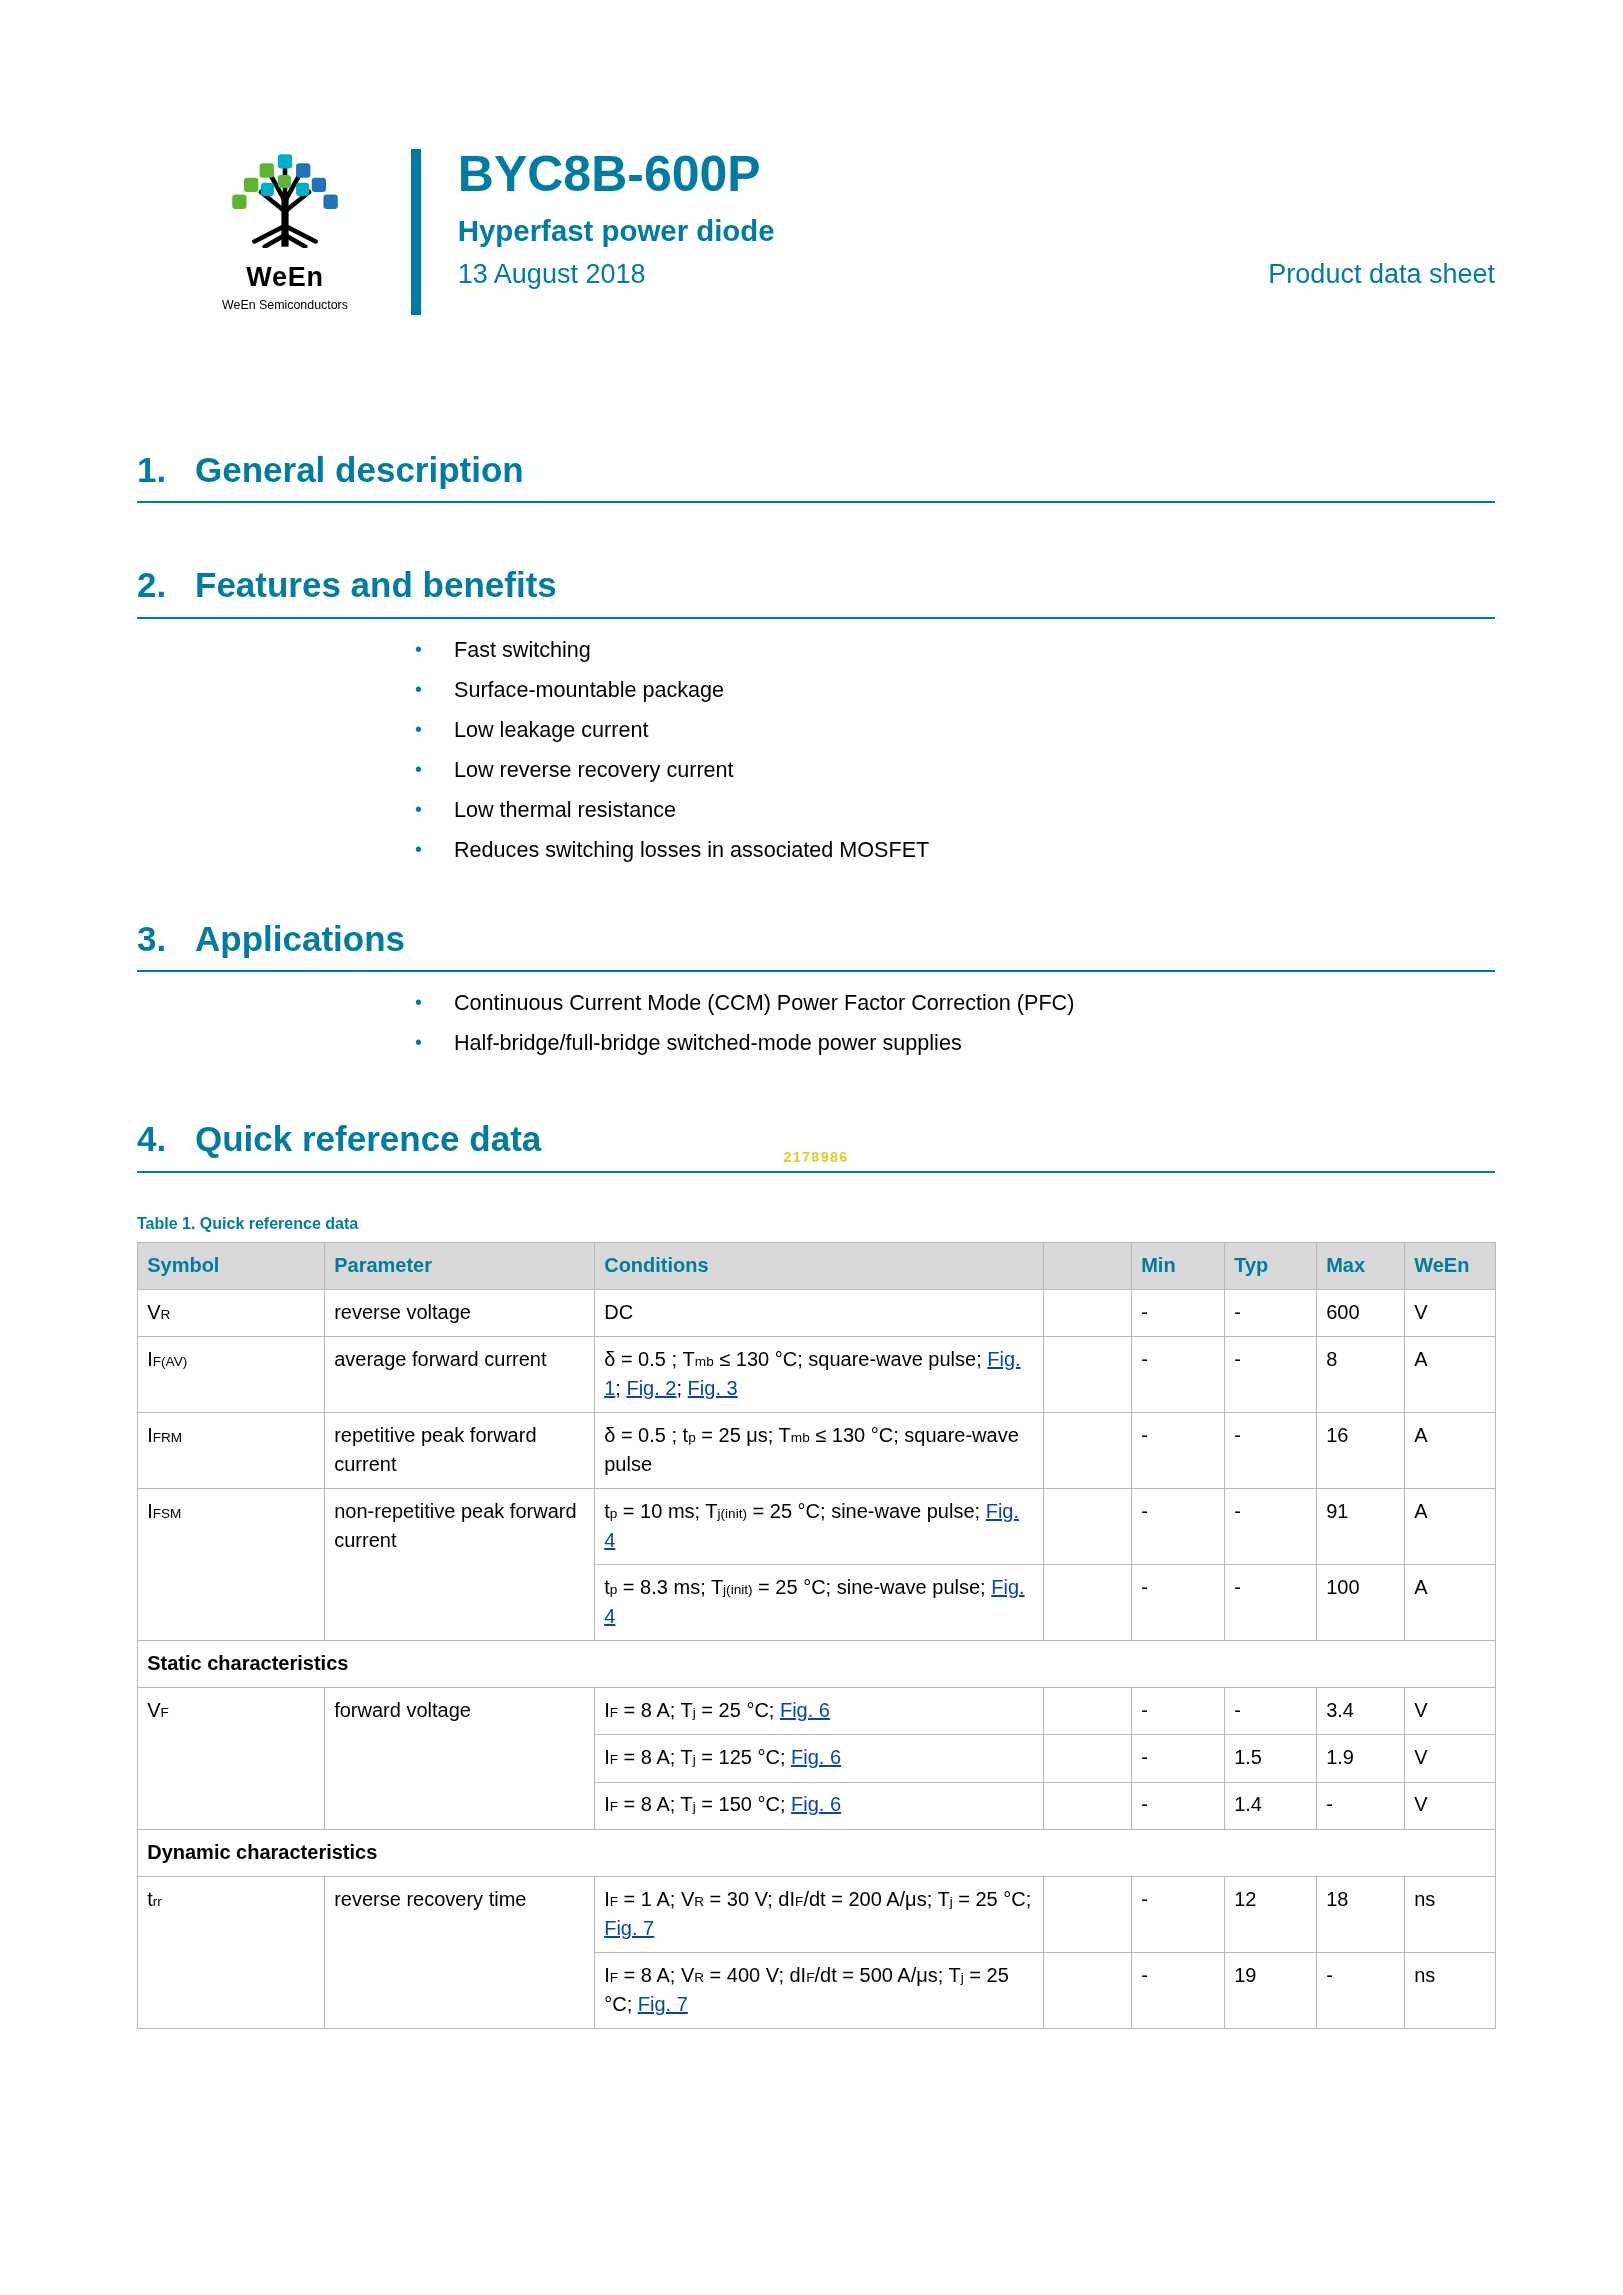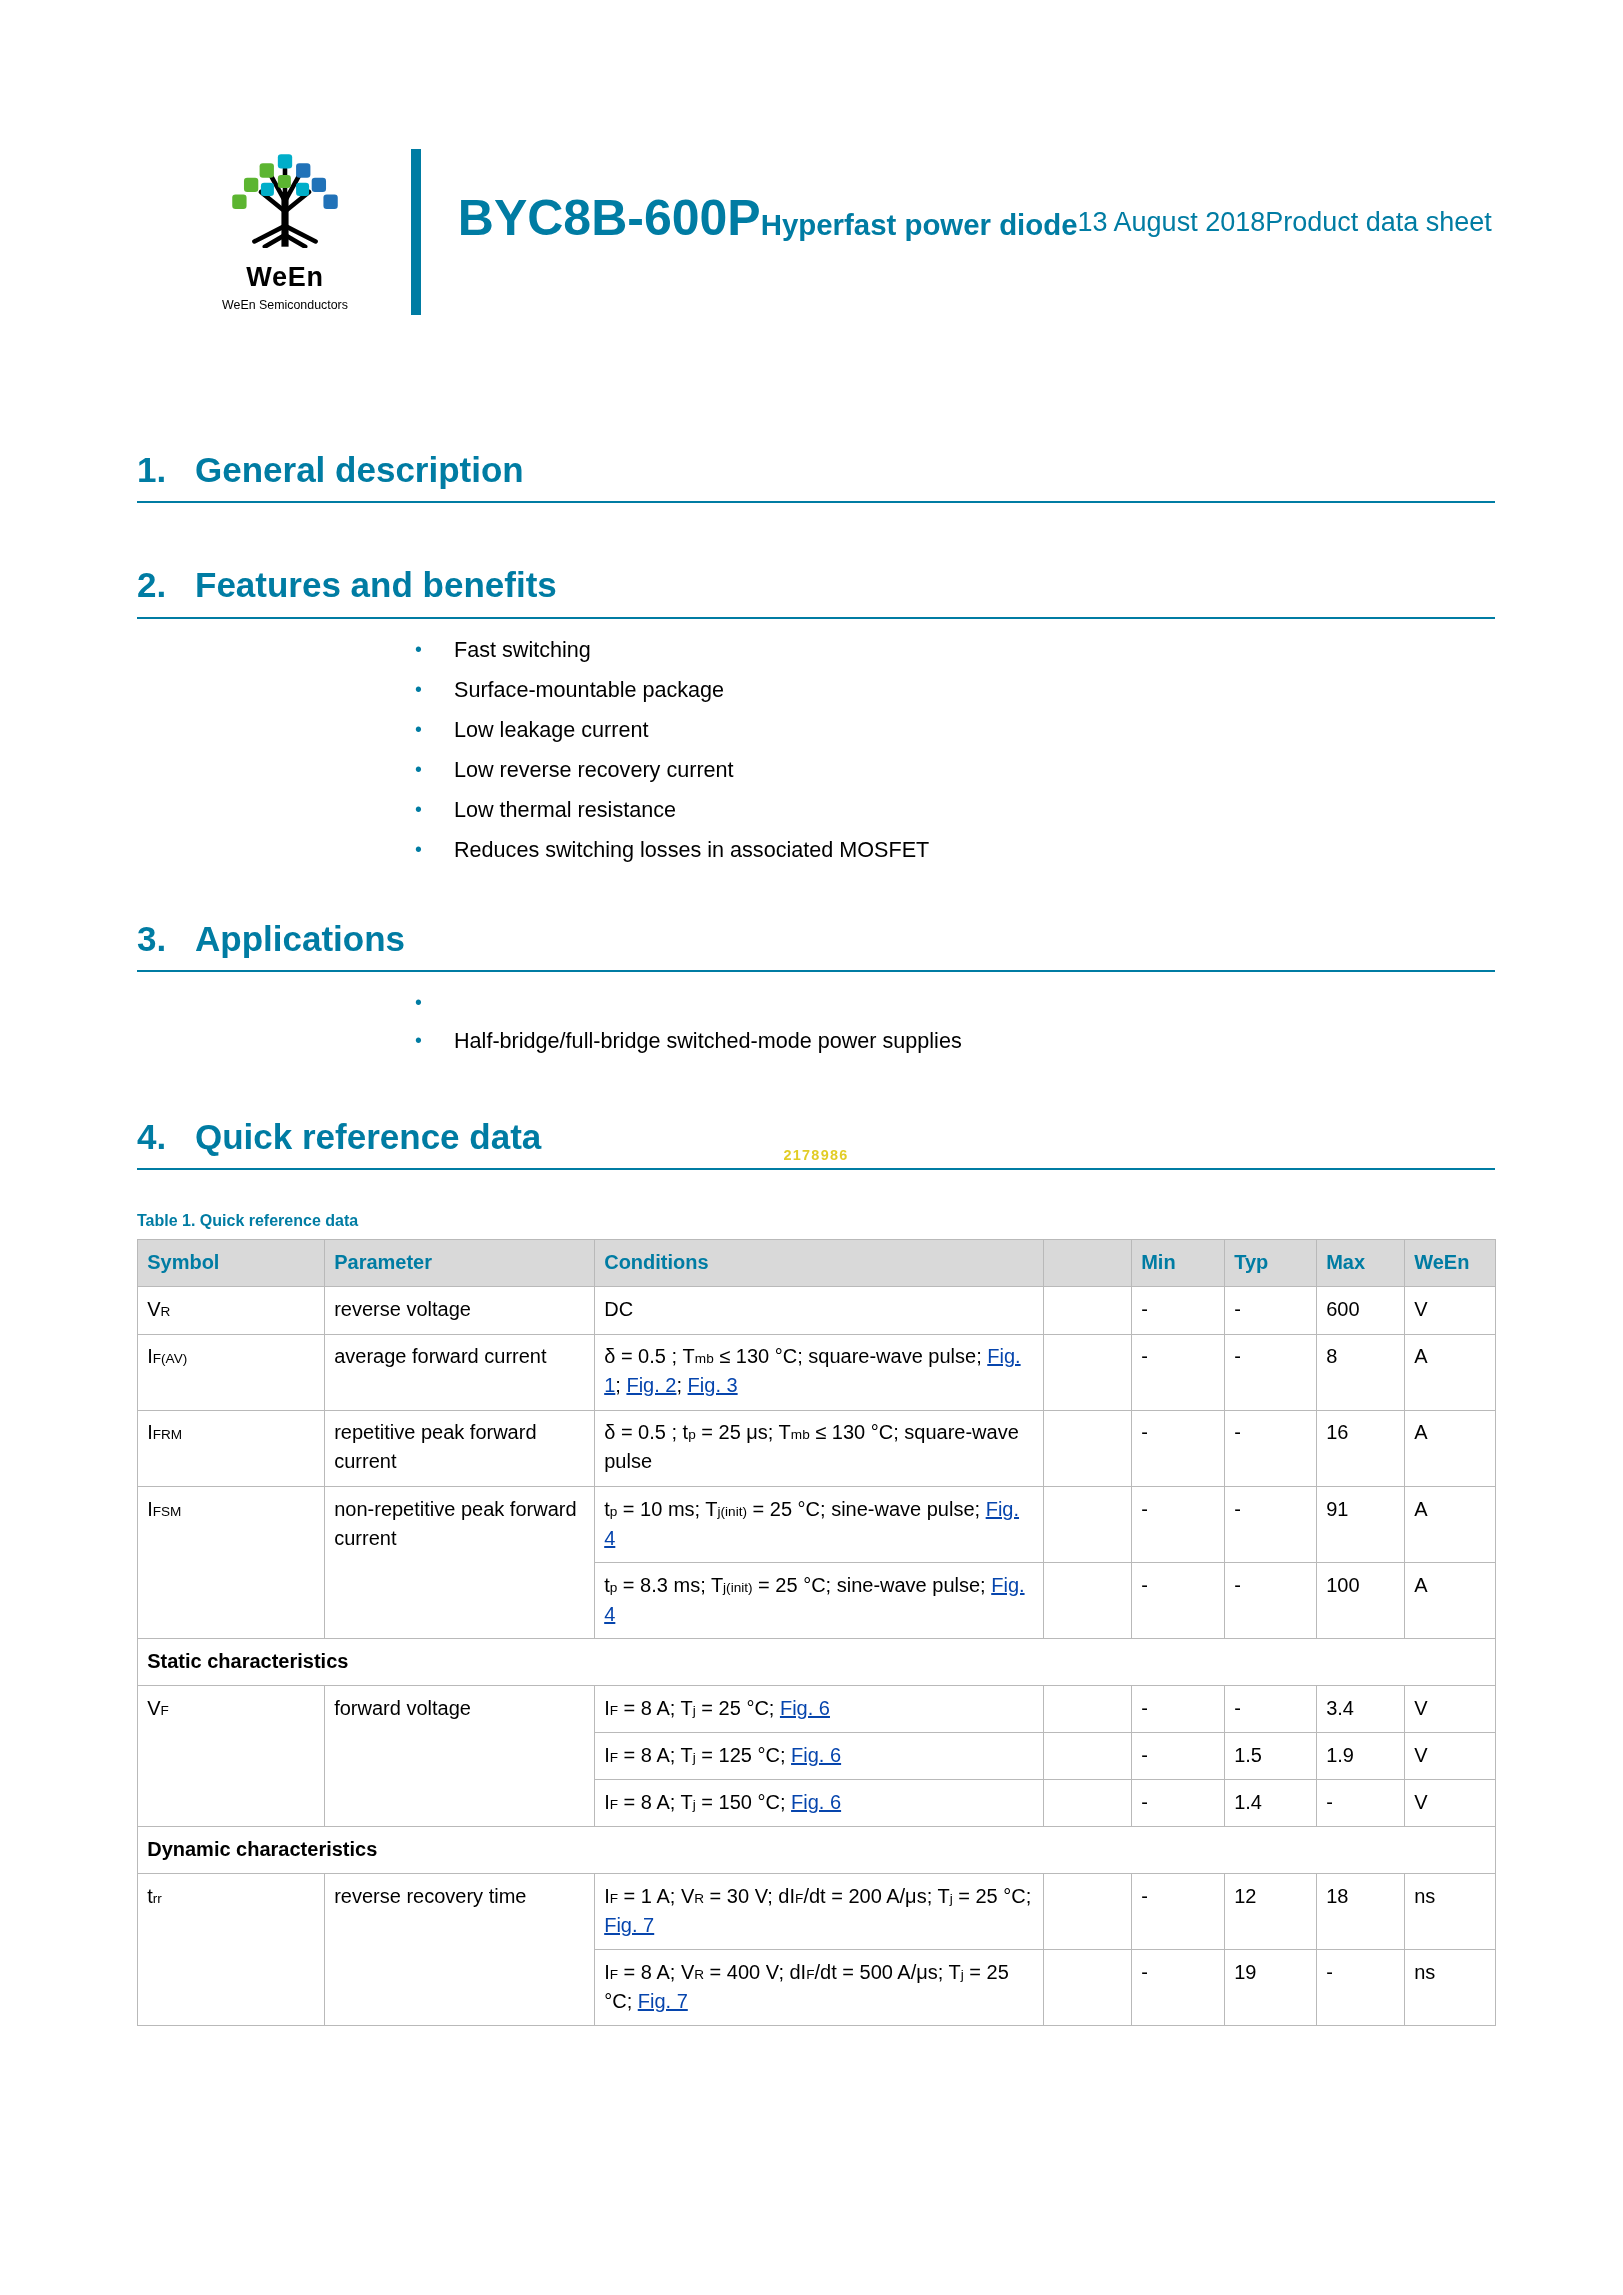--- a/index.html
+++ b/index.html
@@ -17,21 +17,21 @@
     width:1623px;height:2295px;position:relative;overflow:hidden;
     padding:149px 128px 0 137px;background:#fff;
   }
 
   
   .header{display:flex;align-items:flex-start;}
   .logo-block{margin-left:72px;width:152px;text-align:center;flex:none;}
   .logo-brand{font-weight:bold;font-size:27px;margin-top:12px;letter-spacing:0.7px;}
   .logo-sub{font-size:12.4px;margin-top:5.2px;}
   .accent-bar{width:9.8px;height:166px;background:var(--accent);margin-left:50px;flex:none;}
-  .title-block{flex:1;margin-left:37px;display:flex;flex-direction:row;margin-top:44px;}
+  .title-block{flex:1;margin-left:37px;display:flex;flex-direction:column;}
   .doc-title{color:var(--accent);font-size:50px;font-weight:bold;line-height:1;margin:0;}
   .doc-subtitle{color:var(--accent);font-size:29.4px;font-weight:bold;margin-top:17px;line-height:1;}
   .doc-meta{display:flex;justify-content:space-between;margin-top:15.7px;
             font-size:27px;font-weight:normal;color:var(--accent);line-height:1;}
 
   
   .section-head{border-bottom:2px solid var(--accent);padding-bottom:11.8px;position:relative;}
   .section-title{color:var(--accent);font-size:35px;font-weight:bold;display:flex;line-height:1.1;}
   .sec-num{min-width:58px;flex:none;}
   .body-text{font-size:21.6px;margin:21px 0 0 278px;line-height:1.4;}
@@ -146,20 +146,21 @@
 
   <div class="section-head" id="sec-applications">
     <div class="section-title">
       <span class="sec-num">3.</span>
       <span>Applications</span>
     </div>
   </div>
   <ul class="bullets">
     <li>
         <span class="bullet-dot">•</span>
+        <span>Continuous Current Mode (CCM) Power Factor Correction (PFC)</span>
       </li>
     <li>
         <span class="bullet-dot">•</span>
         <span>Half-bridge/full-bridge switched-mode power supplies</span>
       </li>
   </ul>
 
   <div class="section-head" id="sec-quickref">
     <div class="section-title">
       <span class="sec-num">4.</span>

